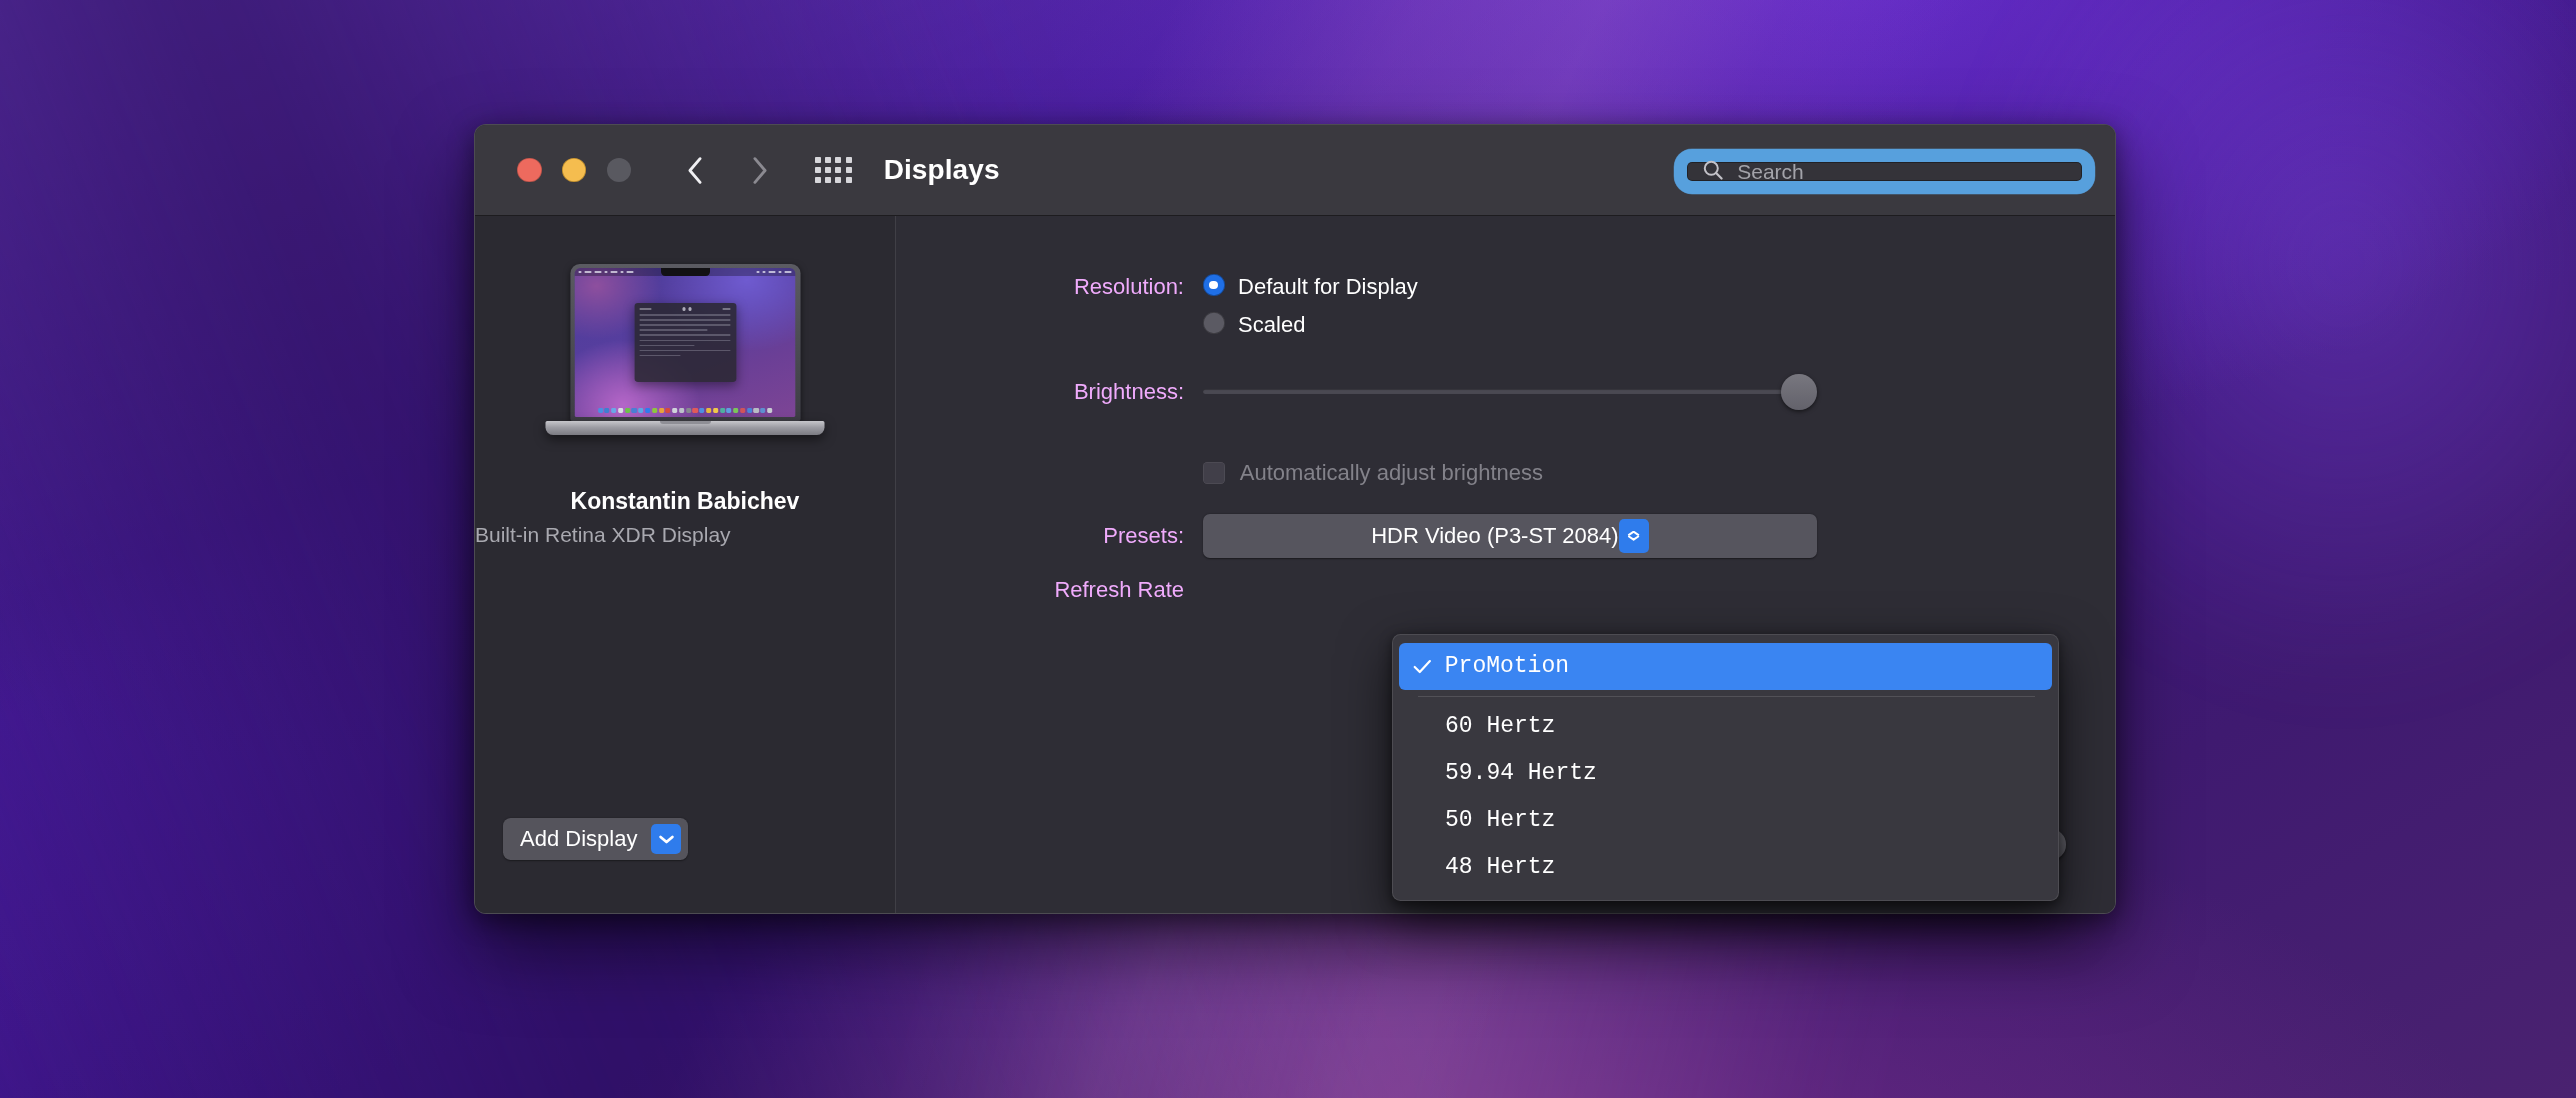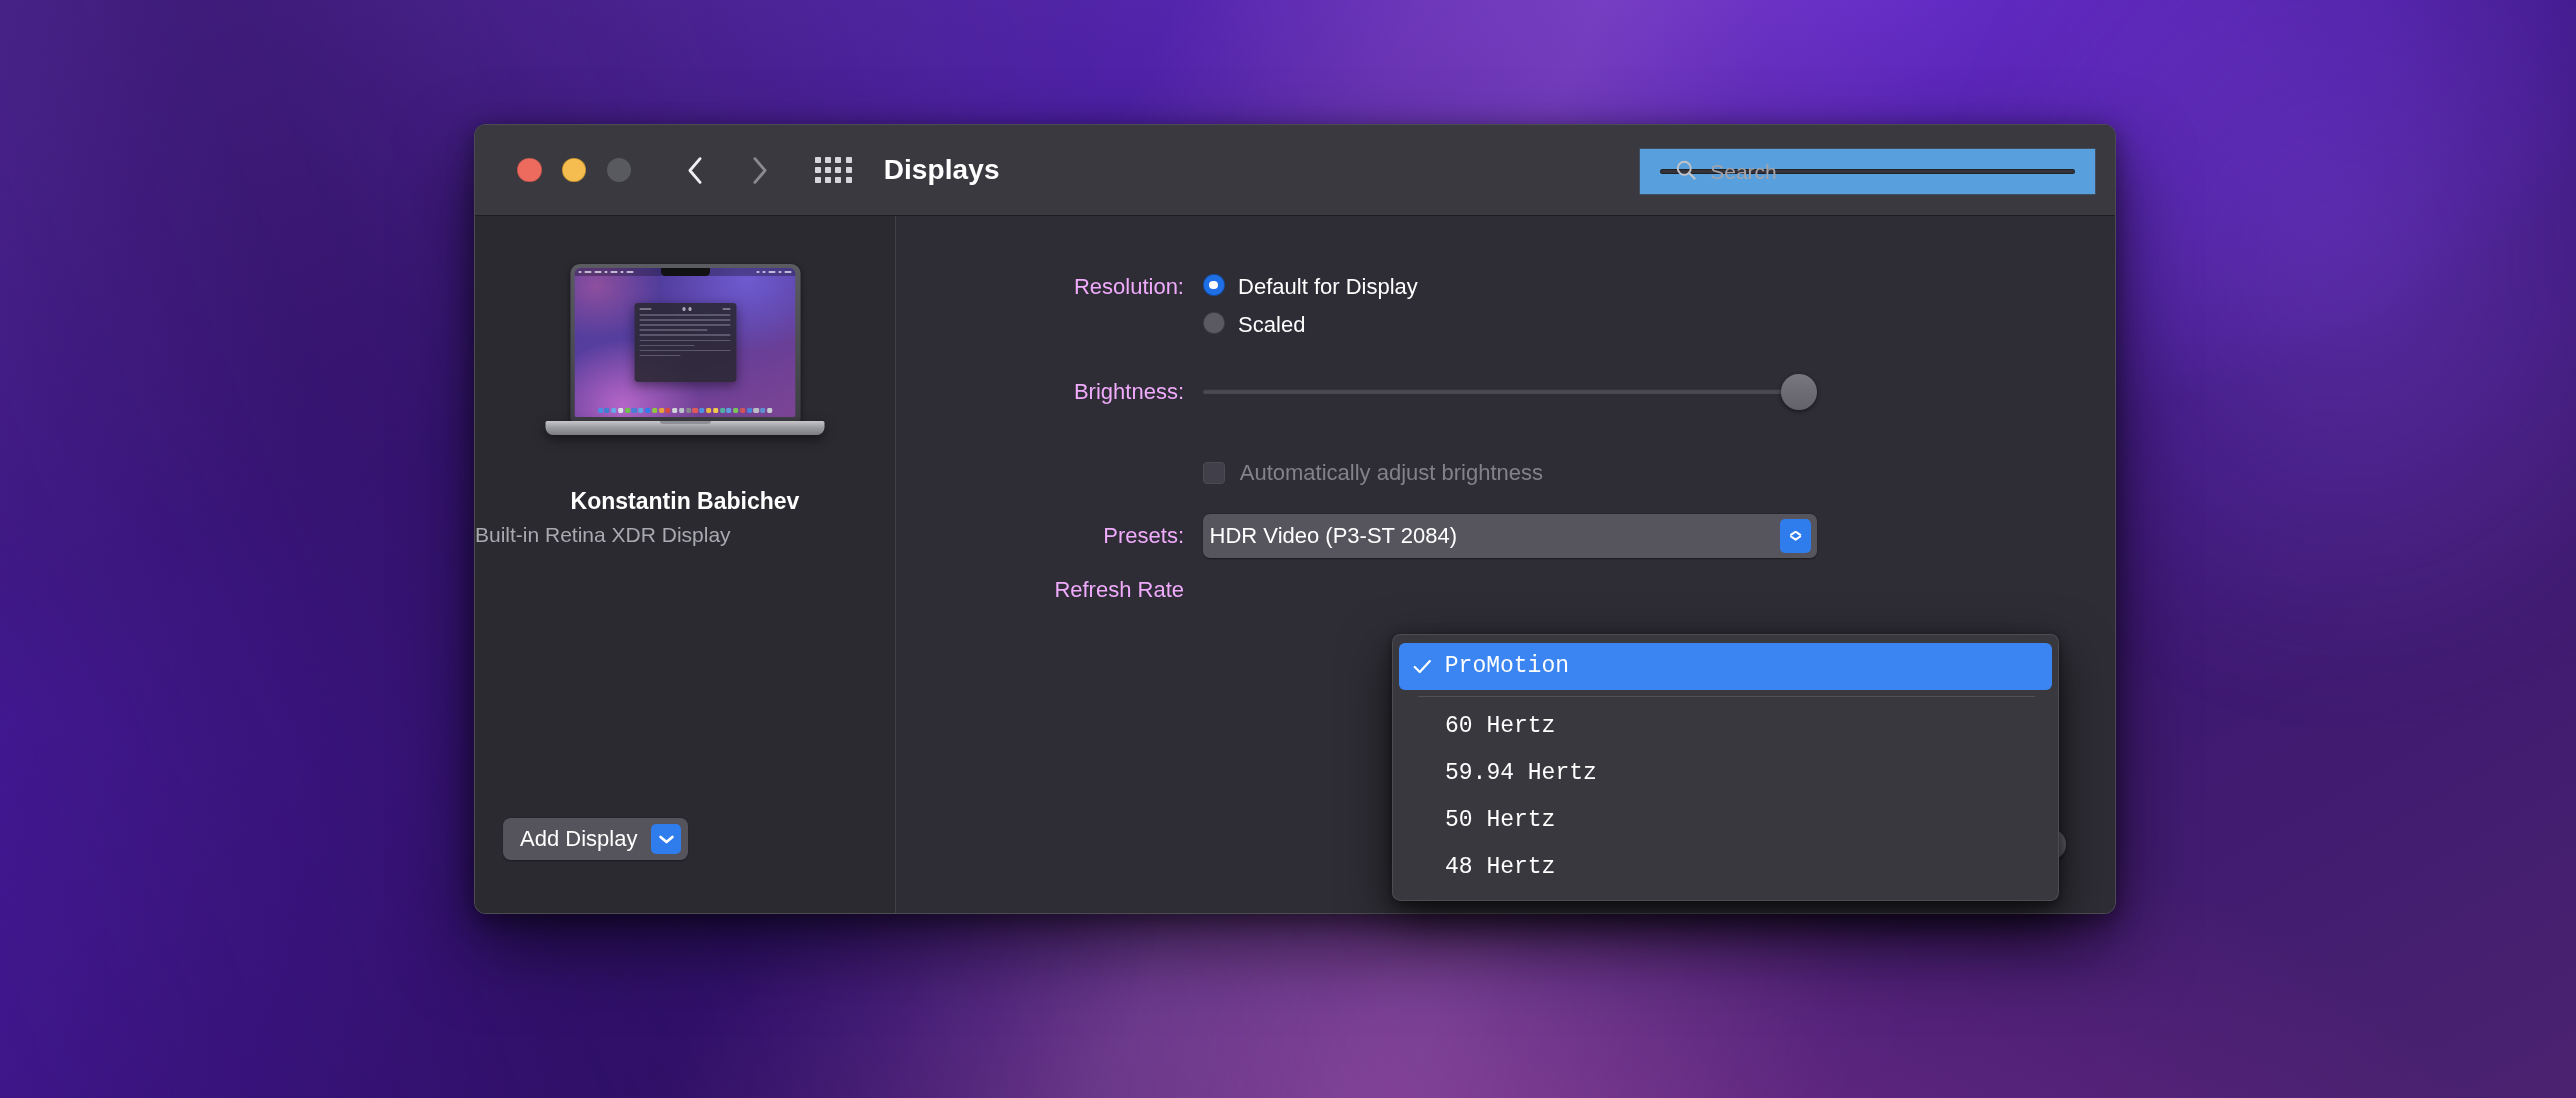--- a/index.html
+++ b/index.html
@@ -89,23 +89,23 @@
     margin-left:32px;
     color:#ffffff;
     font-size:28px;
     font-weight:bold;
     letter-spacing:0.1px;
   }
 
   
   #search-wrap {
     position:absolute; right:20.3px; top:24px;
-    width:455px; height:45px;
-    border-radius:0;
-    padding:20px;
+    width:421px; height:45px;
+    border-radius:18px;
+    padding:13px;
     background:#57a0dd;
     box-shadow:0 0 0 0.4px rgba(90,160,220,0.55);
   }
   #search-field {
     width:100%; height:100%;
     background:#343339;
     border-radius:5.1px;
     display:flex; align-items:center;
     padding-left:13.5px;
     gap:12px;
@@ -274,21 +274,21 @@
   }
   #autobrightness-label { margin-left:15.2px; color:#83828a; font-size:22px; }
 
   #row-presets { left:0; top:298px; width:100%; align-items:center; }
   #row-presets .row-label { width:288px; }
   #presets-popup {
     margin-left:18.6px;
     width:614px; height:44px;
     background:#56555e;
     border-radius:6.8px;
-    display:flex; align-items:center; justify-content:space-between;
+    display:flex; align-items:center; justify-content:center;
     padding:0 6px 0 7px;
     box-shadow:0 0.8px 1.7px rgba(0,0,0,0.45);
   }
   #presets-value { color:#ffffff; font-size:22px; }
   #presets-stepper {
     width:30.5px; height:34px; border-radius:5.1px;
     background:#2f7cec;
     display:flex; flex-direction:column; align-items:center; justify-content:center; gap:2.5px;
   }
 

